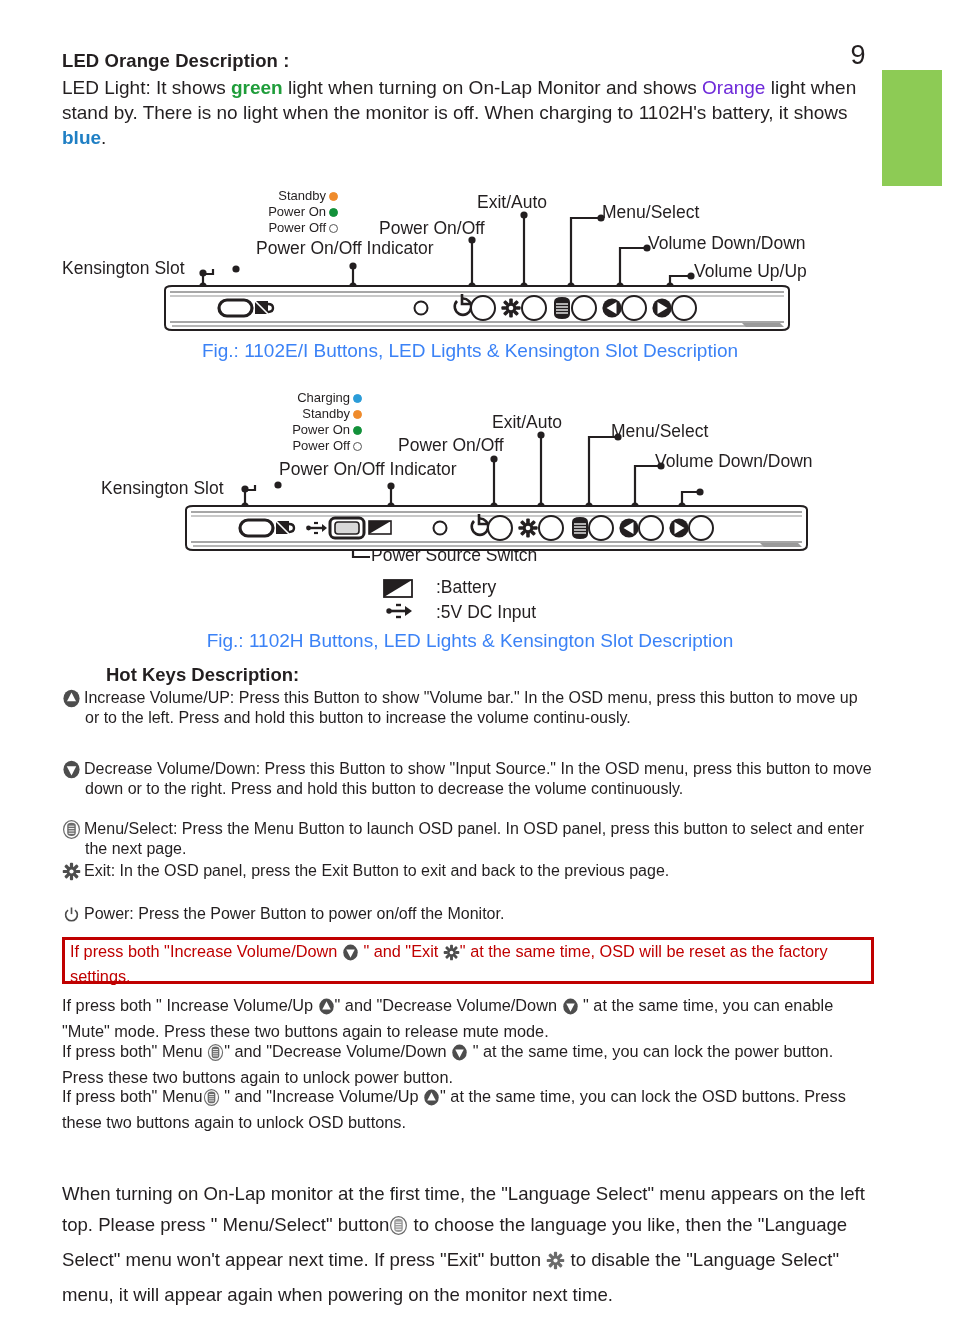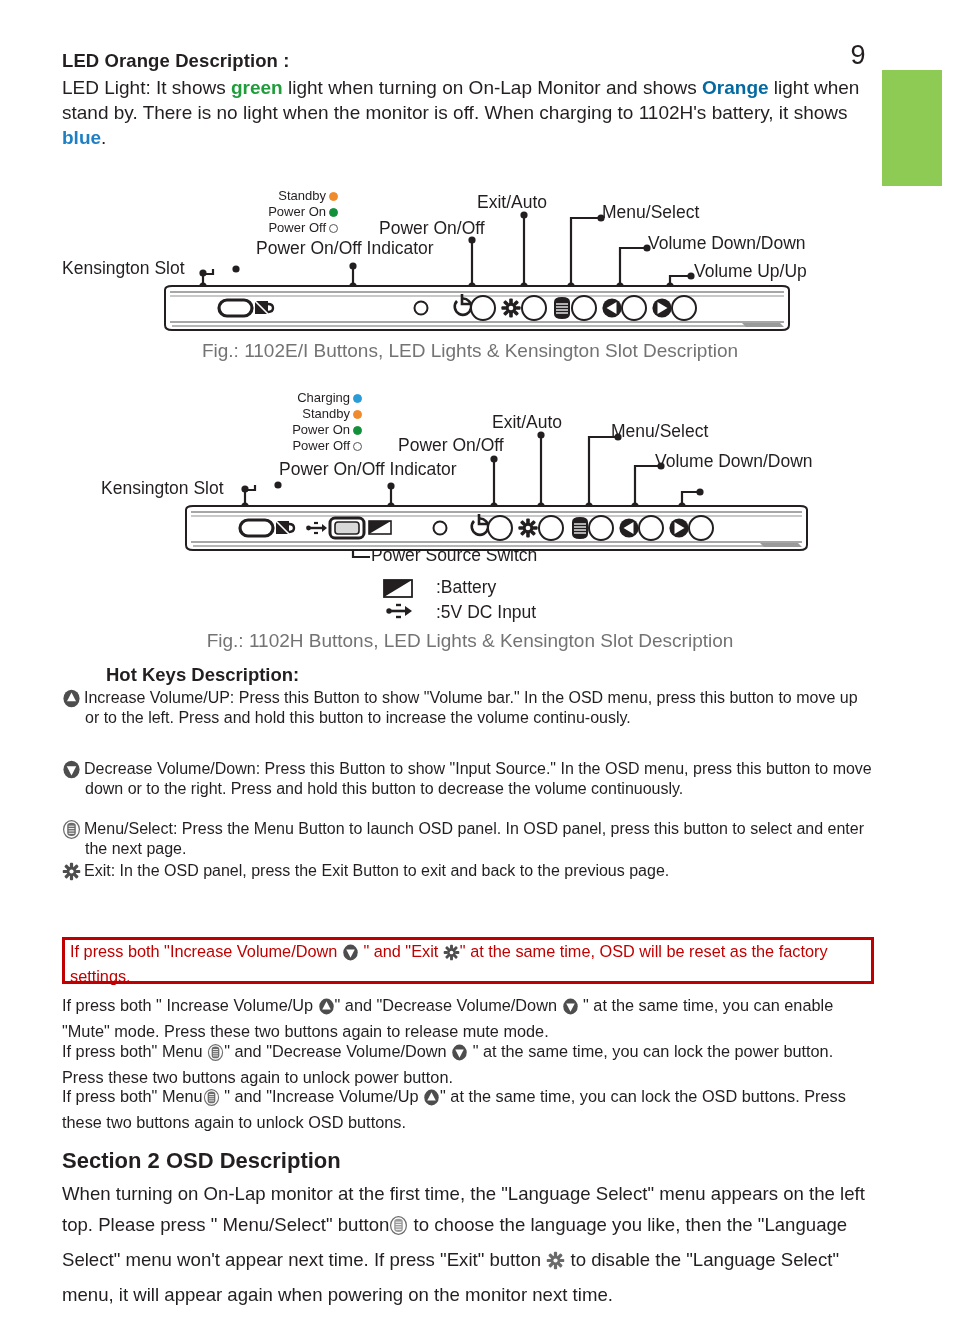--- a/index.html
+++ b/index.html
@@ -57,29 +57,29 @@
     font-weight: bold;
     letter-spacing: .1px;
     margin: 0 0 3px 0;
   }
   #led-body {
     font-size: 19px;
     line-height: 25px;
     margin: 0;
   }
   .c-green  { color: #1f9d3a; font-weight: bold; }
-  .c-orange { color: #0369a1; font-weight: bold; }
+  .c-orange { color: #6d28d9; font-weight: normal; }
   .c-blue   { color: #1f7fc4; font-weight: bold; }
 
   
   .figure { position: absolute; left: 0; width: 954px; }
   .fig-caption {
     text-align: center;
     font-size: 19px;
-    color: #737373;
+    color: #3b82f6;
     width: 940px;
   }
 
   .legend {
     position: absolute;
     font-size: 13px;
     line-height: 16px;
     text-align: right;
     color: #231f20;
     white-space: nowrap;
@@ -531,20 +531,31 @@
             <rect x="-1.7" y="4.4" width="3.4" height="4.8" rx="1" transform="rotate(45)"></rect>
             <rect x="-9.2" y="-1.7" width="4.8" height="3.4" rx="1" transform="rotate(45)"></rect>
             <rect x="4.4" y="-1.7" width="4.8" height="3.4" rx="1" transform="rotate(45)"></rect>
             <circle r="2.2" fill="#ffffff"></circle>
           </g>
         </svg>
     </span>
     <span class="hk-txt">Exit: In the OSD panel, press the Exit Button to exit and back to the previous page.</span>
   </div>
 
+  <div class="hk-item" style="top:904px;">
+    <span class="hk-ico">
+      <svg width="19" height="19" viewBox="0 0 20 20">
+          <g fill="none" stroke="#4d4d4d" stroke-width="1.7">
+            <path d="M6.4,5.4 a6.2,6.2 0 1 0 7.2,0"></path>
+            <path d="M10,2.6 L10,9.6"></path>
+          </g>
+        </svg>
+    </span>
+    <span class="hk-txt">Power: Press the Power Button to power on/off the Monitor.</span>
+  </div>
 
   <div id="warning-box"></div>
   <div id="warning-text"><span>If press  both "Increase Volume/Down </span><span class="ig"><svg width="17" height="17" viewBox="0 0 20 20">
           <g>
             <ellipse cx="10" cy="10" rx="8.5" ry="9.3" fill="#4d4d4d"></ellipse>
             <path d="M5,6.5 L15,6.5 L10,16.2 Z" fill="#ffffff"></path>
           </g>
         </svg></span><span> " and "Exit </span><span class="ig"><svg width="17" height="17" viewBox="0 0 20 20">
           <g transform="translate(10,10)" fill="#4d4d4d">
             <circle r="5.2"></circle>
@@ -601,21 +612,20 @@
               <path d="M7,14 L13,14"></path>
             </g>
           </g>
         </svg></span><span> " and "Increase Volume/Up </span><span class="ig"><svg width="17" height="17" viewBox="0 0 20 20">
           <g>
             <ellipse cx="10" cy="10" rx="8.5" ry="9.3" fill="#4d4d4d"></ellipse>
             <path d="M10,3.8 L15,13.5 L5,13.5 Z" fill="#ffffff"></path>
           </g>
         </svg></span><span>" at the same time, you can lock the OSD buttons. Press these two buttons again to unlock OSD buttons.</span></div>
 
-  <div id="section2-title">Section 2  OSD Description</div>
   <div id="section2-body"><span>When turning on On-Lap monitor at the first time, the "Language Select" menu appears  on the left top. Please press " Menu/Select" button</span><span class="ig"><svg width="19" height="19" viewBox="0 0 20 20">
           <g>
             <ellipse cx="10" cy="10" rx="8.3" ry="9.3" fill="none" stroke="#6b6b6b" stroke-width="1.3"></ellipse>
             <path d="M5.5,6 q0,-3 4.5,-3 q4.5,0 4.5,3 L14.5,13.8 q0,3 -4.5,3 q-4.5,0 -4.5,-3 Z" fill="#9b9b9b"></path>
             <g stroke="#ffffff" stroke-width="1">
               <path d="M7,6.5 L13,6.5"></path>
               <path d="M7,9 L13,9"></path>
               <path d="M7,11.5 L13,11.5"></path>
               <path d="M7,14 L13,14"></path>
             </g>

